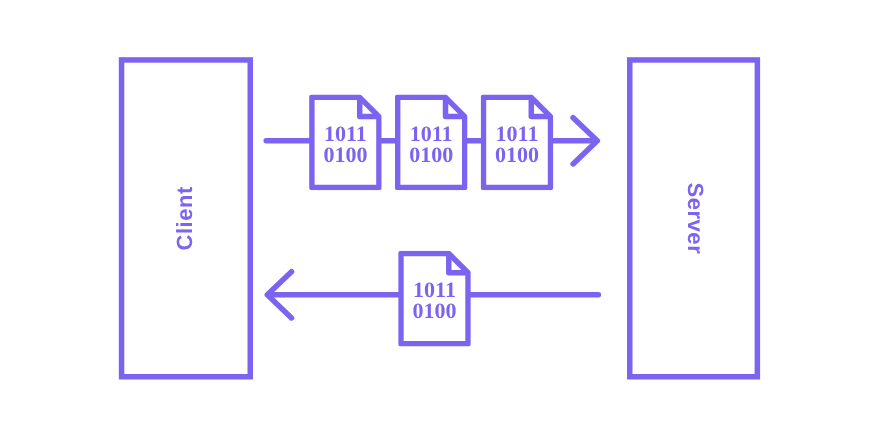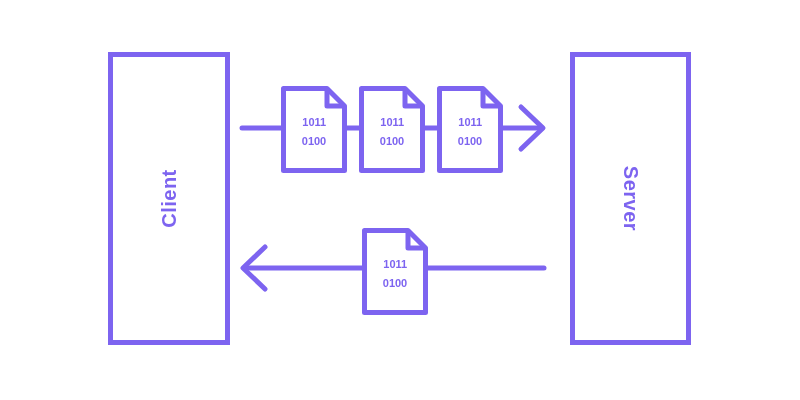--- a/index.html
+++ b/index.html
@@ -42,26 +42,26 @@
   .doc {
     position: absolute;
     width: 66px;
     height: 87px;
   }
   .doc > svg { position: absolute; left: 0; top: 0; }
   .doc-text {
     position: absolute;
     left: 50%; top: 53%;
     transform: translate(-50%, -50%);
-    font-family: Liberation Sans, sans-serif;
-    font-size: 11px;
+    font-family: Liberation Serif, serif;
+    font-size: 20px;
     font-weight: 700;
     line-height: 19px;
     color: var(--accent);
-    text-align: right;
+    text-align: center;
   }
   .doc-text span { display: block; }
 </style>
 </head>
 <body>
 
 <div class="stage">
 
   <div class="node-box client-box">
     <span class="node-label rotate-ccw">Client</span>

